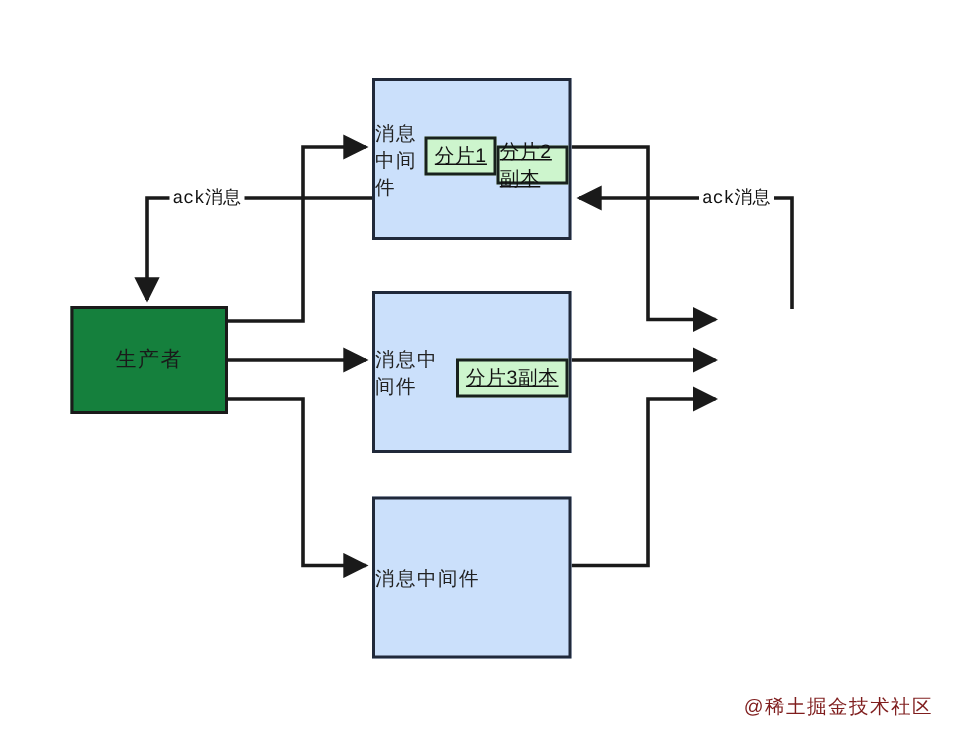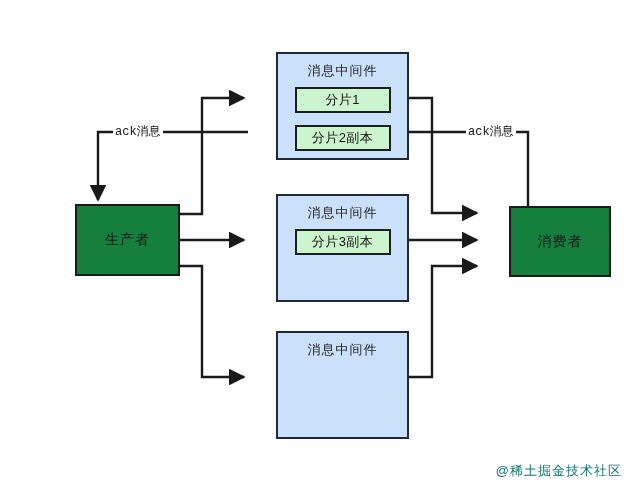--- a/index.html
+++ b/index.html
@@ -22,23 +22,22 @@
     left: 0;
     top: 0;
     width: 640px;
     height: 494px;
     pointer-events: none;
   }
   .node {
     position: absolute;
     box-sizing: border-box;
     display: flex;
-    flex-direction: column;
+    flex-direction: row;
     align-items: center;
-    margin-left: 28px;
   }
   .endpoint {
     background: #15803d;
     border: 2.5px solid #1a1a1a;
     justify-content: center;
   }
   .endpoint .label {
     font-size: 14px;
     color: #1a1a1a;
     letter-spacing: 1px;
@@ -61,38 +60,39 @@
     height: 26px;
     background: #cdf5cd;
     border: 2px solid #18211d;
     display: flex;
     align-items: center;
     justify-content: center;
     font-size: 13px;
     color: #111111;
     letter-spacing: 0.5px;
     margin-bottom: 12px;
+    text-decoration: underline;
   }
   .shard:last-child { margin-bottom: 0; }
   .edge-label {
     position: absolute;
     font-size: 12px;
     color: #111111;
     background: #ffffff;
     padding: 0 2px;
     white-space: nowrap;
     line-height: 14px;
     font-family: Liberation Mono, monospace;
   }
   .watermark {
     position: absolute;
     right: 18px;
     bottom: 14px;
     font-size: 13px;
-    color: #0f766e;
+    color: #7f1d1d;
     letter-spacing: 1px;
     white-space: nowrap;
   }
 </style>
 </head>
 <body>
 
 <div id="canvas">
 
   <svg class="wires" viewBox="0 0 640 494" xmlns="http://www.w3.org/2000/svg">
@@ -119,23 +119,20 @@
       <path d="M 248 132 L 98 132 L 98 200" marker-end="url(#arrow)"></path>
 
       <path d="M 528 206 L 528 132 L 386 132" marker-end="url(#arrow)"></path>
     </g>
   </svg>
 
   <div class="node endpoint" style="left:47px; top:204px; width:105px; height:72px;">
     <span class="label">生产者</span>
   </div>
 
-  <div class="node endpoint" style="left:481px; top:206px; width:102px; height:71px;">
-    <span class="label">消费者</span>
-  </div>
 
   <div class="node broker" style="left:248px; top:52px; width:133px; height:108px;">
     <span class="title">消息中间件</span>
     <div class="shard">分片1</div>
     <div class="shard">分片2副本</div>
   </div>
 
   <div class="node broker" style="left:248px; top:194px; width:133px; height:108px;">
     <span class="title">消息中间件</span>
     <div class="shard">分片3副本</div>

